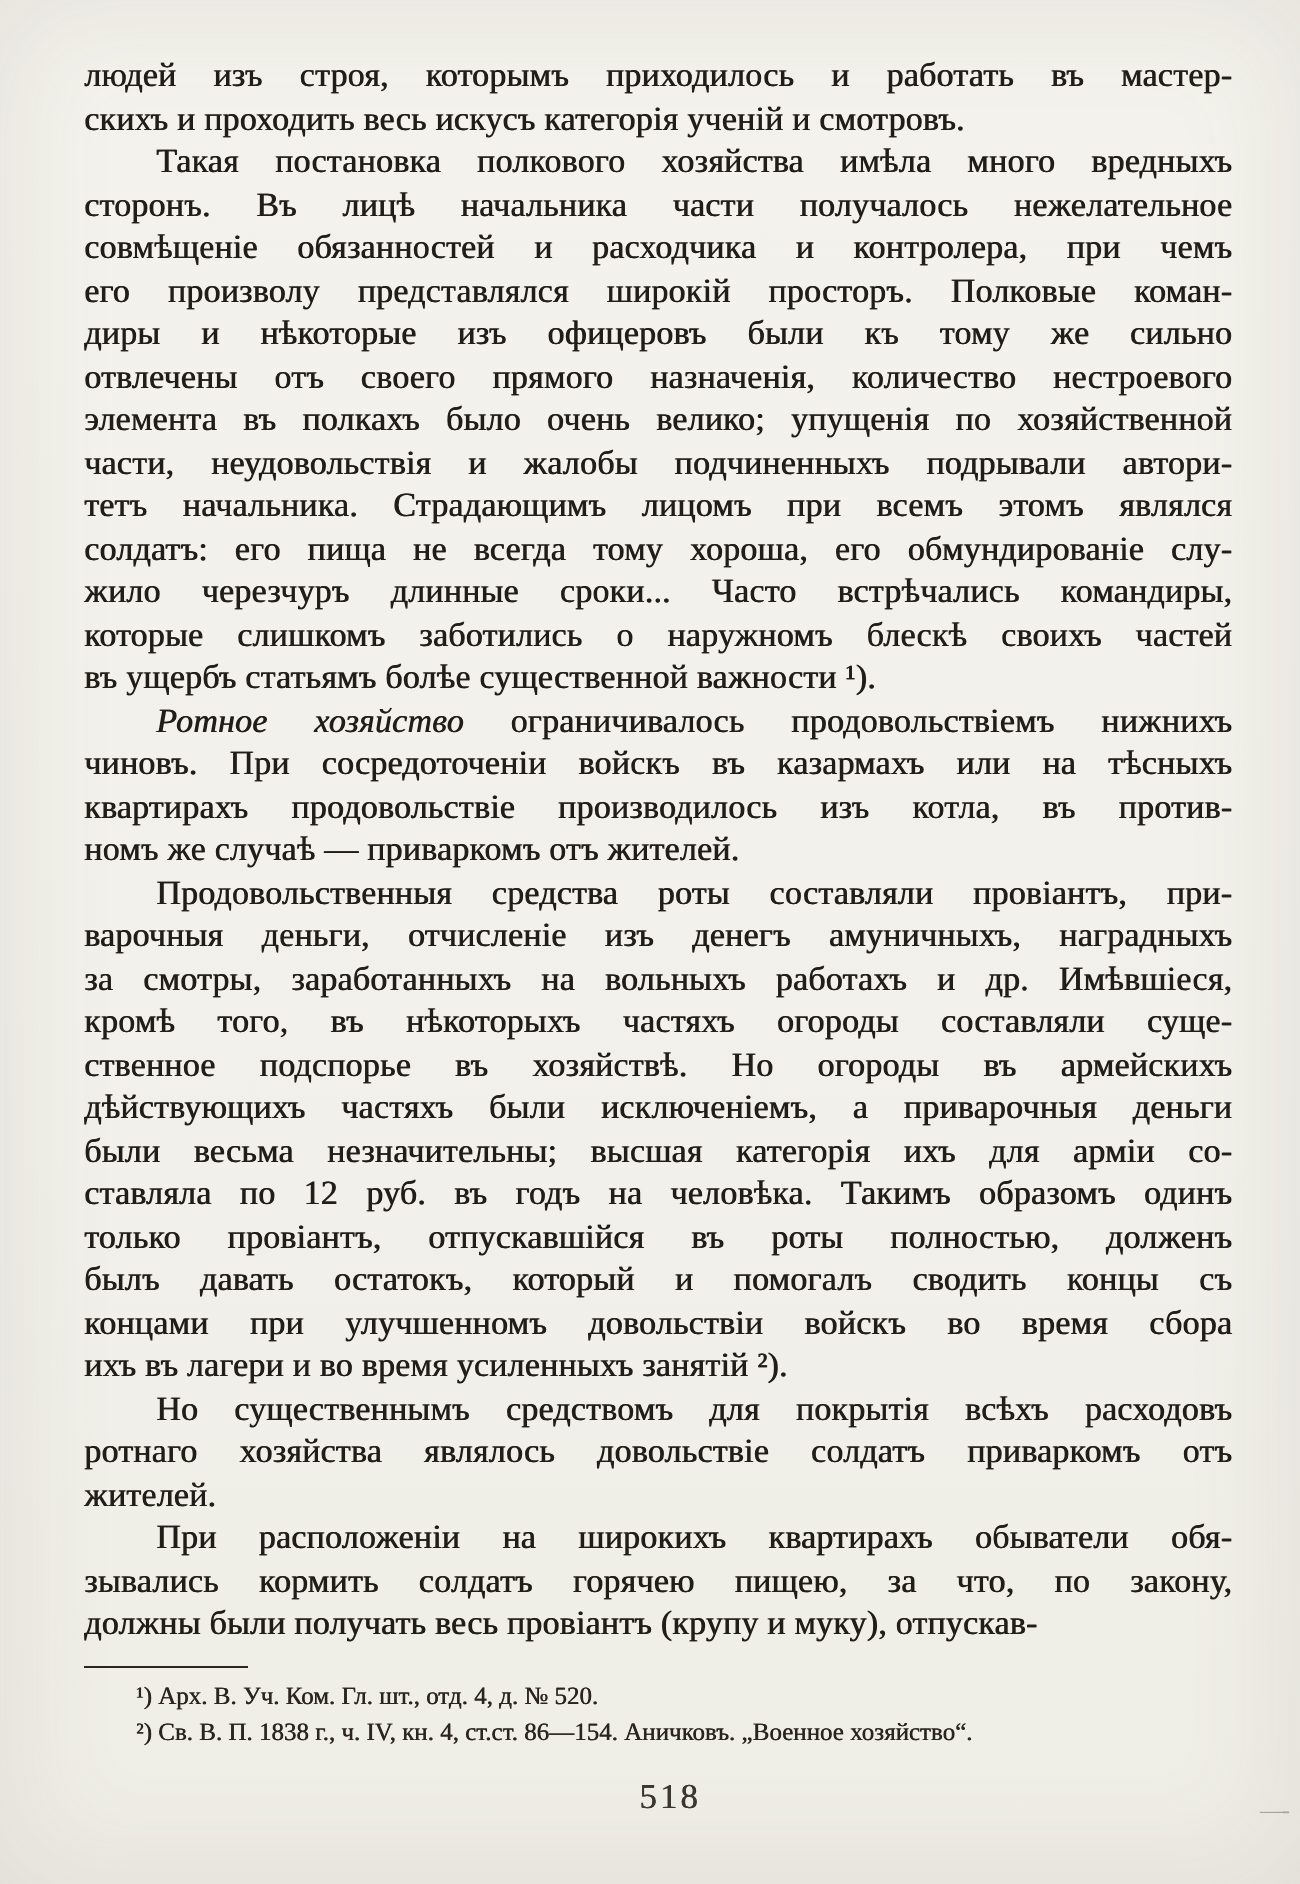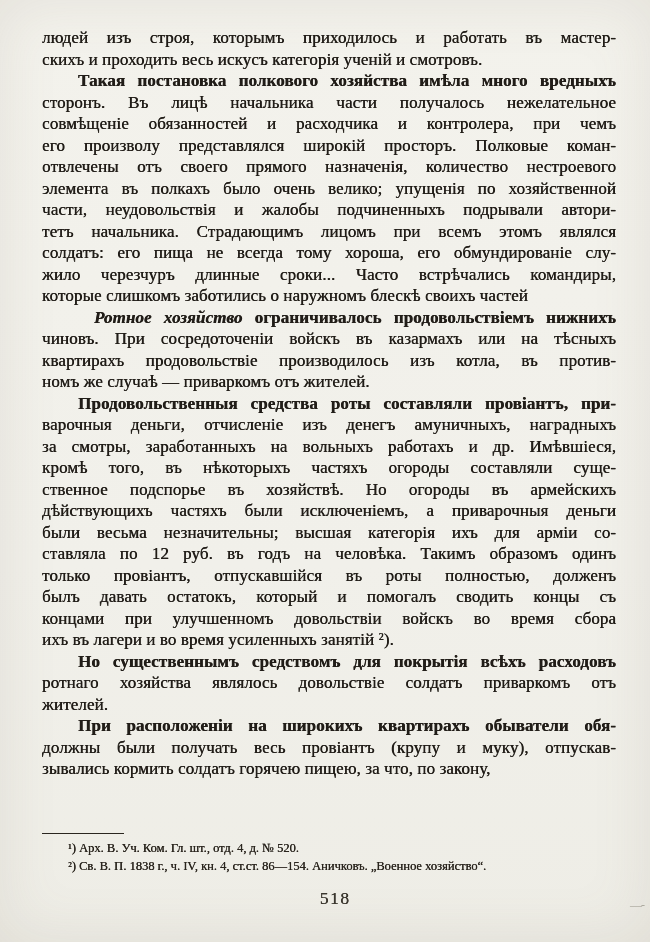--- a/index.html
+++ b/index.html
@@ -26,22 +26,22 @@
     line-height: 21.5px;
     text-align: justify;
     text-align-last: justify;
     text-shadow: 0.35px 0 0 currentColor; 
     letter-spacing: 0.1px;
   }
   .para .line:last-child {
     text-align: left;
     text-align-last: auto;
   }
-  .line.indent { text-indent: 36px; font-weight: bold; }
-  .line i { font-style: italic; margin-left: 16px; }
+  .line.indent { text-indent: 36px; }
+  .line i { font-style: italic; }
   .footnote-rule {
     position: absolute;
     left: 42px;
     top: 833px;
     width: 82px;
     height: 0;
     border-top: 1.5px solid #2a261f;
   }
   .footnotes {
     position: absolute;
@@ -86,27 +86,29 @@
   <div class="text-block" id="paragraphs">
       <div class="para">
         <div class="line">людей изъ строя, которымъ приходилось и работать въ мастер-</div>
         <div class="line">скихъ и проходить весь искусъ категорія ученій и смотровъ.</div>
       </div>
       <div class="para">
         <div class="line indent">Такая постановка полкового хозяйства имѣла много вредныхъ</div>
         <div class="line">сторонъ. Въ лицѣ начальника части получалось нежелательное</div>
         <div class="line">совмѣщеніе обязанностей и расходчика и контролера, при чемъ</div>
         <div class="line">его произволу представлялся широкій просторъ. Полковые коман-</div>
+        <div class="line">диры и нѣкоторые изъ офицеровъ были къ тому же сильно</div>
         <div class="line">отвлечены отъ своего прямого назначенія, количество нестроевого</div>
         <div class="line">элемента въ полкахъ было очень велико; упущенія по хозяйственной</div>
         <div class="line">части, неудовольствія и жалобы подчиненныхъ подрывали автори-</div>
         <div class="line">тетъ начальника. Страдающимъ лицомъ при всемъ этомъ являлся</div>
         <div class="line">солдатъ: его пища не всегда тому хороша, его обмундированіе слу-</div>
         <div class="line">жило черезчуръ длинные сроки... Часто встрѣчались командиры,</div>
         <div class="line">которые слишкомъ заботились о наружномъ блескѣ своихъ частей</div>
+        <div class="line">въ ущербъ статьямъ болѣе существенной важности ¹).</div>
       </div>
       <div class="para">
         <div class="line indent"><i>Ротное хозяйство</i> ограничивалось продовольствіемъ нижнихъ</div>
         <div class="line">чиновъ. При сосредоточеніи войскъ въ казармахъ или на тѣсныхъ</div>
         <div class="line">квартирахъ продовольствіе производилось изъ котла, въ против-</div>
         <div class="line">номъ же случаѣ — приваркомъ отъ жителей.</div>
       </div>
       <div class="para">
         <div class="line indent">Продовольственныя средства роты составляли провіантъ, при-</div>
         <div class="line">варочныя деньги, отчисленіе изъ денегъ амуничныхъ, наградныхъ</div>
@@ -121,22 +123,22 @@
         <div class="line">концами при улучшенномъ довольствіи войскъ во время сбора</div>
         <div class="line">ихъ въ лагери и во время усиленныхъ занятій ²).</div>
       </div>
       <div class="para">
         <div class="line indent">Но существеннымъ средствомъ для покрытія всѣхъ расходовъ</div>
         <div class="line">ротнаго хозяйства являлось довольствіе солдатъ приваркомъ отъ</div>
         <div class="line">жителей.</div>
       </div>
       <div class="para">
         <div class="line indent">При расположеніи на широкихъ квартирахъ обыватели обя-</div>
+        <div class="line">зывались кормить солдатъ горячею пищею, за что, по закону,</div>
         <div class="line">должны были получать весь провіантъ (крупу и муку), отпускав-</div>
-        <div class="line">зывались кормить солдатъ горячею пищею, за что, по закону,</div>
       </div>
     </div>
   <div class="footnote-rule"></div>
   <div class="footnotes" id="footnotes">
       <div class="footnote">¹) Арх. В. Уч. Ком. Гл. шт., отд. 4, д. № 520.</div>
       <div class="footnote">²) Св. В. П. 1838 г., ч. IV, кн. 4, ст.ст. 86—154. Аничковъ. „Военное хозяйство“.</div>
     </div>
   <div class="page-number-row">
     <span class="page-number">518</span>
   </div>

